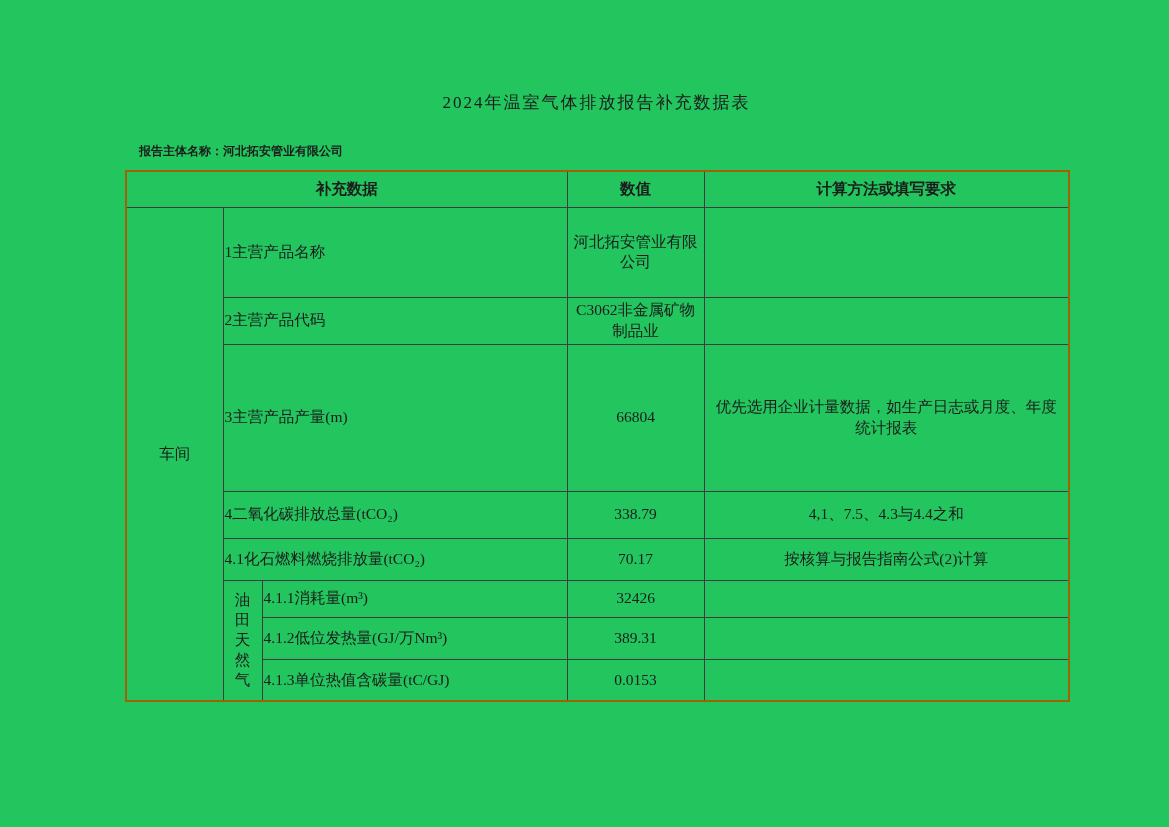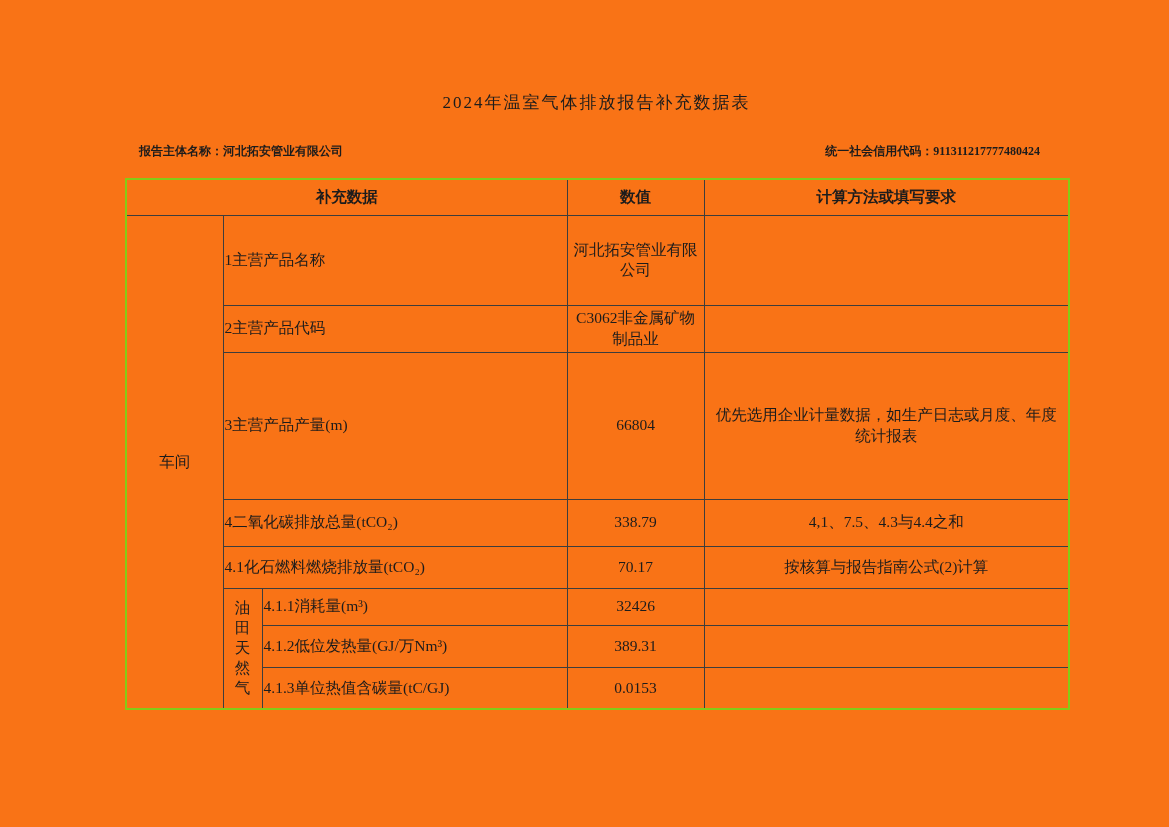--- a/index.html
+++ b/index.html
@@ -4,38 +4,38 @@
 <style>
   * { margin:0; padding:0; box-sizing:border-box; }
   html,body { background:#ffffff; }
   body {
     width:1169px; height:827px;
     font-family:"Liberation Serif","DejaVu Serif",serif;
     color:#1c1c1c;
   }
   .page {
     position:relative; width:1169px; height:827px;
-    background:#f97316; overflow:hidden;
+    background:#22c55e; overflow:hidden;
   }
   .doc-title {
     position:absolute; top:91px; left:125px; width:943px;
     text-align:center; font-size:17px; font-weight:normal;
     letter-spacing:2px; white-space:nowrap;
   }
   .info-row {
     position:absolute; top:143px; left:125px; width:943px;
     display:flex; justify-content:space-between; align-items:baseline;
     font-size:12px; font-weight:bold;
     padding:0 28px 0 14px;
   }
   .info-item { white-space:nowrap; }
   table.main {
-    position:absolute; top:178px; left:125px; width:943px;
+    position:absolute; top:170px; left:125px; width:943px;
     border-collapse:collapse; table-layout:fixed;
-    border:2px solid #84cc16;
+    border:2px solid #a16207;
   }
   table.main td, table.main th {
     border:1px solid #3d3d3d;
     font-size:15.5px; font-weight:normal;
     vertical-align:middle; overflow:hidden;
     line-height:1.32;
   }
   table.main th {
     font-weight:bold; text-align:center; font-size:15.5px;
   }
@@ -64,21 +64,20 @@
 </style>
 </head>
 <body>
 
 <div class="page">
 
   <div class="doc-title">2024年温室气体排放报告补充数据表</div>
 
   <div class="info-row">
     <div class="info-item"><span>报告主体名称：</span><span>河北拓安管业有限公司</span></div>
-    <div class="info-item"><span>统一社会信用代码：</span><span>911311217777480424</span></div>
   </div>
 
   <table class="main">
     <colgroup>
       <col style="width:97px">
       <col style="width:39px">
       <col style="width:305px">
       <col style="width:137px">
       <col style="width:365px">
     </colgroup>

